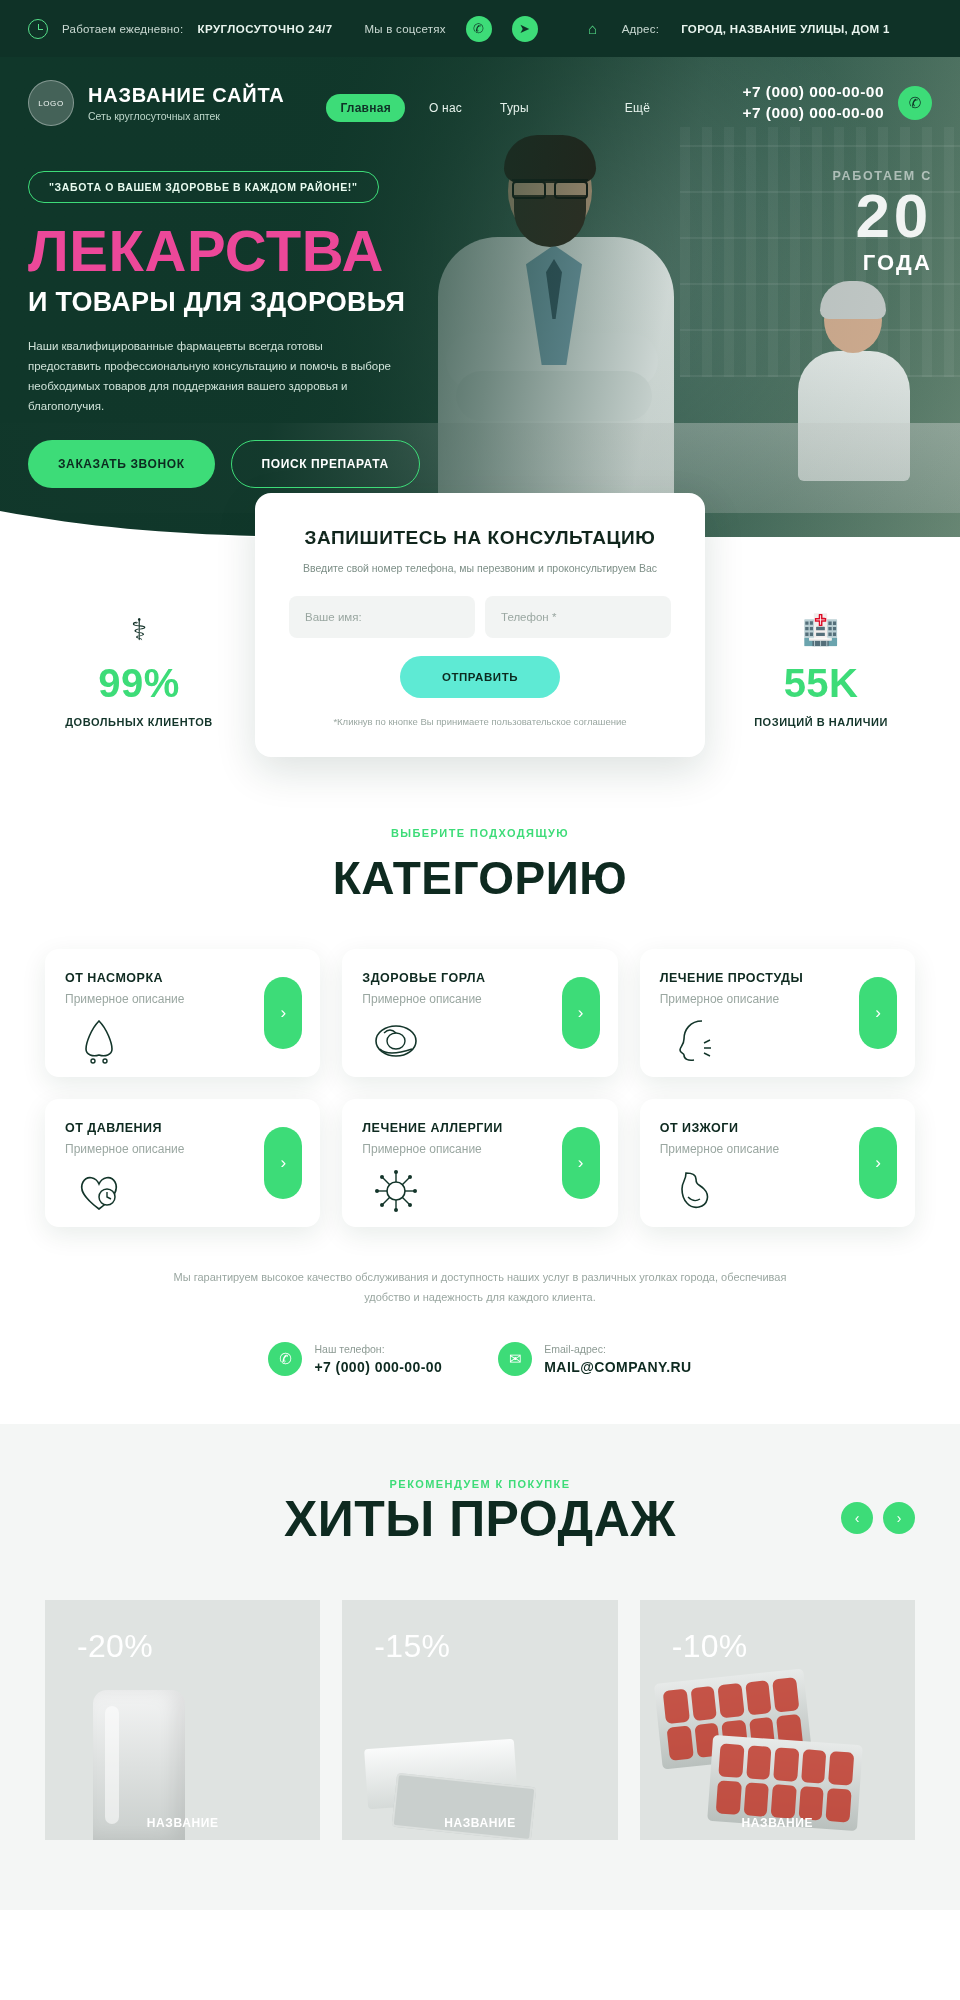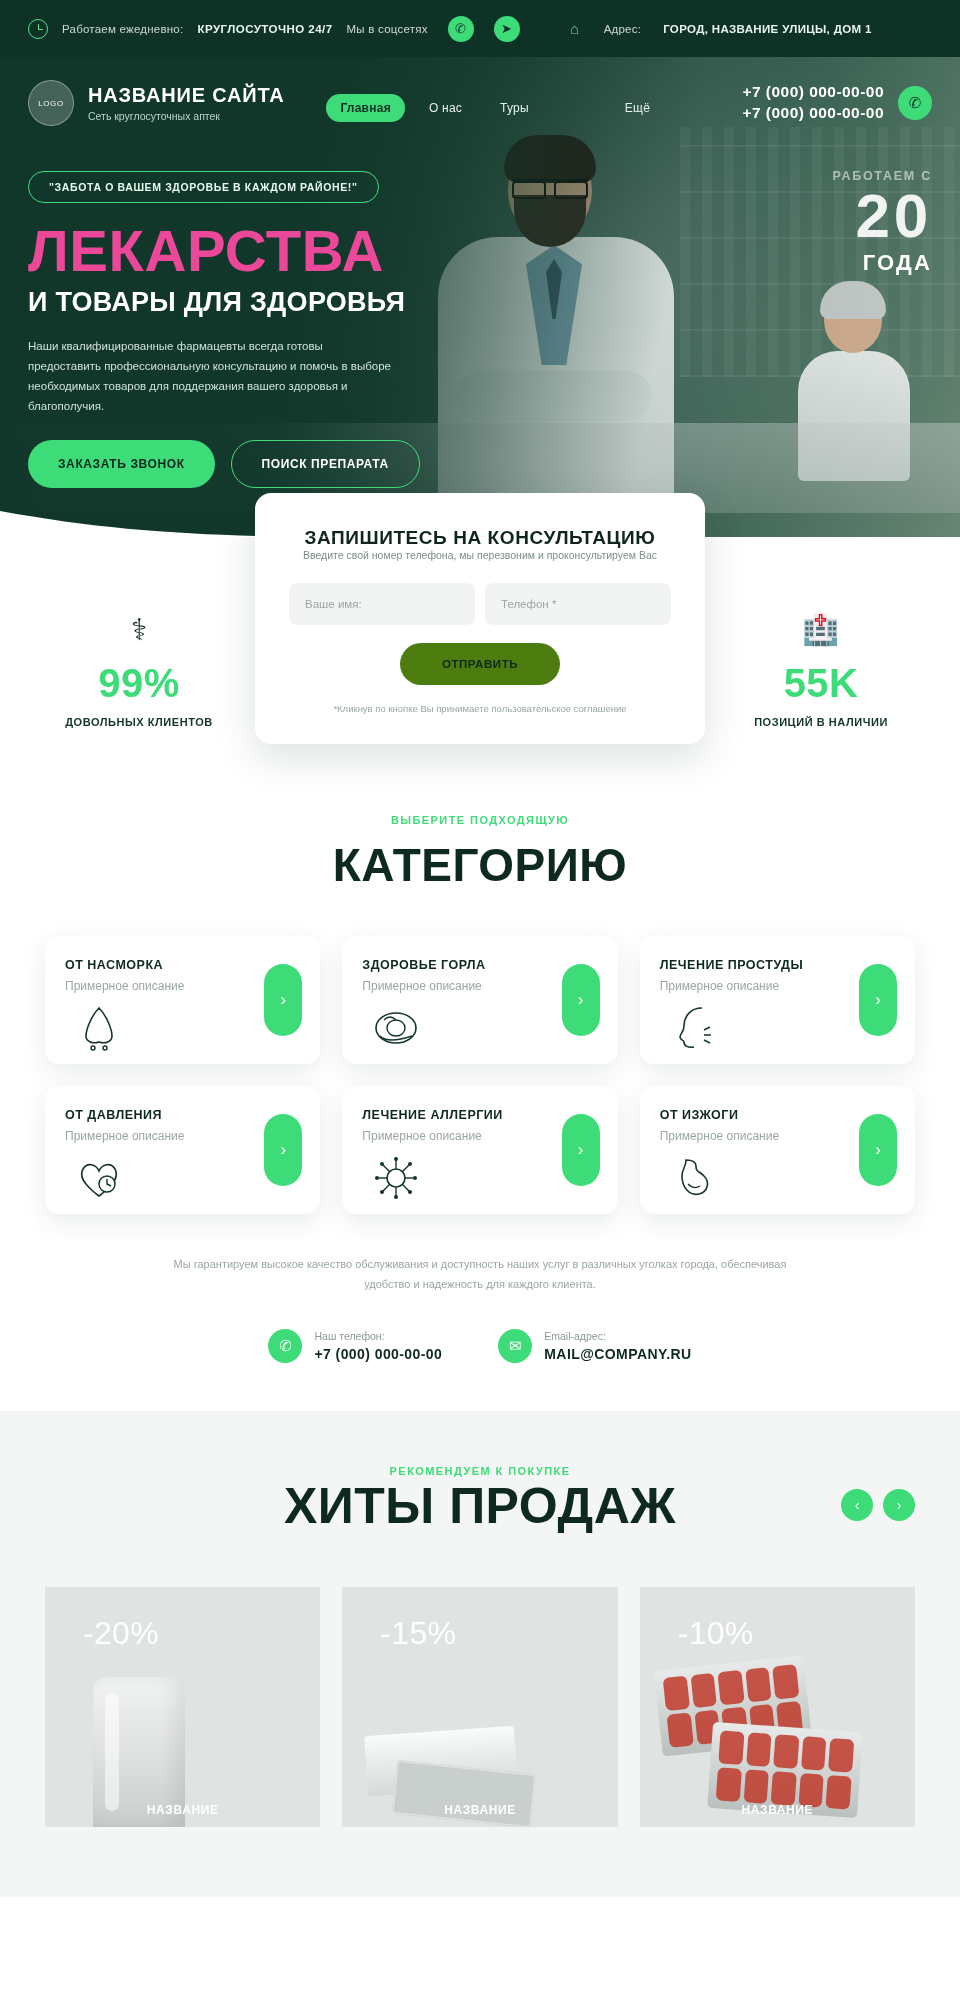--- a/index.html
+++ b/index.html
@@ -30,21 +30,21 @@
   .topbar .clock-ico::after {
     content: ""; position: absolute; left: 9px; top: 4px;
     width: 1.4px; height: 6px; background: #56e08a;
   }
   .topbar .clock-ico::before {
     content: ""; position: absolute; left: 9px; top: 9.5px;
     width: 5px; height: 1.4px; background: #56e08a;
   }
   .topbar .work-lbl { opacity: .85; }
   .topbar .work-val { font-weight: 700; letter-spacing: .04em; }
-  .soc-label { opacity: .85; }
+  .soc-label { margin-left: 18px; opacity: .85; }
   .soc-circle {
     width: 26px; height: 26px; border-radius: 50%;
     background: #3ddc78; display: inline-flex;
     align-items: center; justify-content: center; color: #0f3227;
     font-size: 13px; margin-left: 6px; flex: none;
   }
   .addr-ico {
     width: 22px; height: 22px; margin-left: 30px;
     display: inline-flex; align-items: center; justify-content: center;
     color: #56e08a; font-size: 15px; flex: none;
@@ -238,29 +238,29 @@
     color: #13352a; font-size: 11px; font-weight: 700; margin-top: 8px;
     letter-spacing: .05em; line-height: 1.5;
   }
   .form-card {
     width: 450px; margin: -62px 26px 0; background: #ffffff; border-radius: 16px;
     box-shadow: 0 14px 40px rgba(16,50,38,.14); padding: 34px 34px 30px; text-align: center;
   }
   .form-title {
     font-size: 19px; font-weight: 800; color: #10261c; letter-spacing: .03em;
   }
-  .form-sub { font-size: 10.5px; color: #7d8f87; }
+  .form-sub { font-size: 10.5px; color: #7d8f87; margin-top: 13px; }
   .form-row { display: flex; gap: 10px; margin-top: 22px; }
   .form-input {
     flex: 1; height: 42px; border: none; border-radius: 8px; background: #f2f4f3;
     padding: 0 16px; font-size: 11.5px; color: #4d5b55; font-family: inherit;
   }
   .form-input::placeholder { color: #9aa7a1; }
   .form-submit {
-    width: 160px; height: 42px; border: none; border-radius: 21px; background: #4d7c0f;
+    width: 160px; height: 42px; border: none; border-radius: 21px; background: #5eead4;
     color: #0c2b20; font-size: 11.5px; font-weight: 700; letter-spacing: .05em;
     font-family: inherit; cursor: pointer;
   }
   .form-note { font-size: 9.5px; color: #9aa7a1; margin-top: 18px; }
 
   
   .cats { padding: 30px 0 48px; }
   .eyebrow {
     text-align: center; color: #3ddc78; font-size: 11px; font-weight: 700;
     letter-spacing: .13em;
@@ -322,21 +322,21 @@
     display: flex; align-items: center; justify-content: center; font-size: 14px;
   }
   .hit-grid {
     width: 870px; margin: 52px auto 0;
     display: grid; grid-template-columns: repeat(3, 1fr); gap: 22px;
   }
   .hit-card {
     position: relative; height: 240px; background: #dfe3e1; overflow: hidden;
   }
   .hit-badge {
-    position: absolute; left: 38px; top: 28px; font-size: 32px; font-weight: 400;
+    position: absolute; left: 32px; top: 28px; font-size: 32px; font-weight: 400;
     color: #ffffff; letter-spacing: .01em;
   }
   .hit-name {
     position: absolute; left: 0; right: 0; bottom: 10px; text-align: center;
     font-size: 12px; font-weight: 800; color: #ffffff; letter-spacing: .05em;
   }
   .pills-a {
     position: absolute; left: 48px; bottom: 0; width: 92px; height: 150px;
     background: linear-gradient(180deg,#f3f4f4,#c9cecc);
     border-radius: 14px 14px 0 0;

